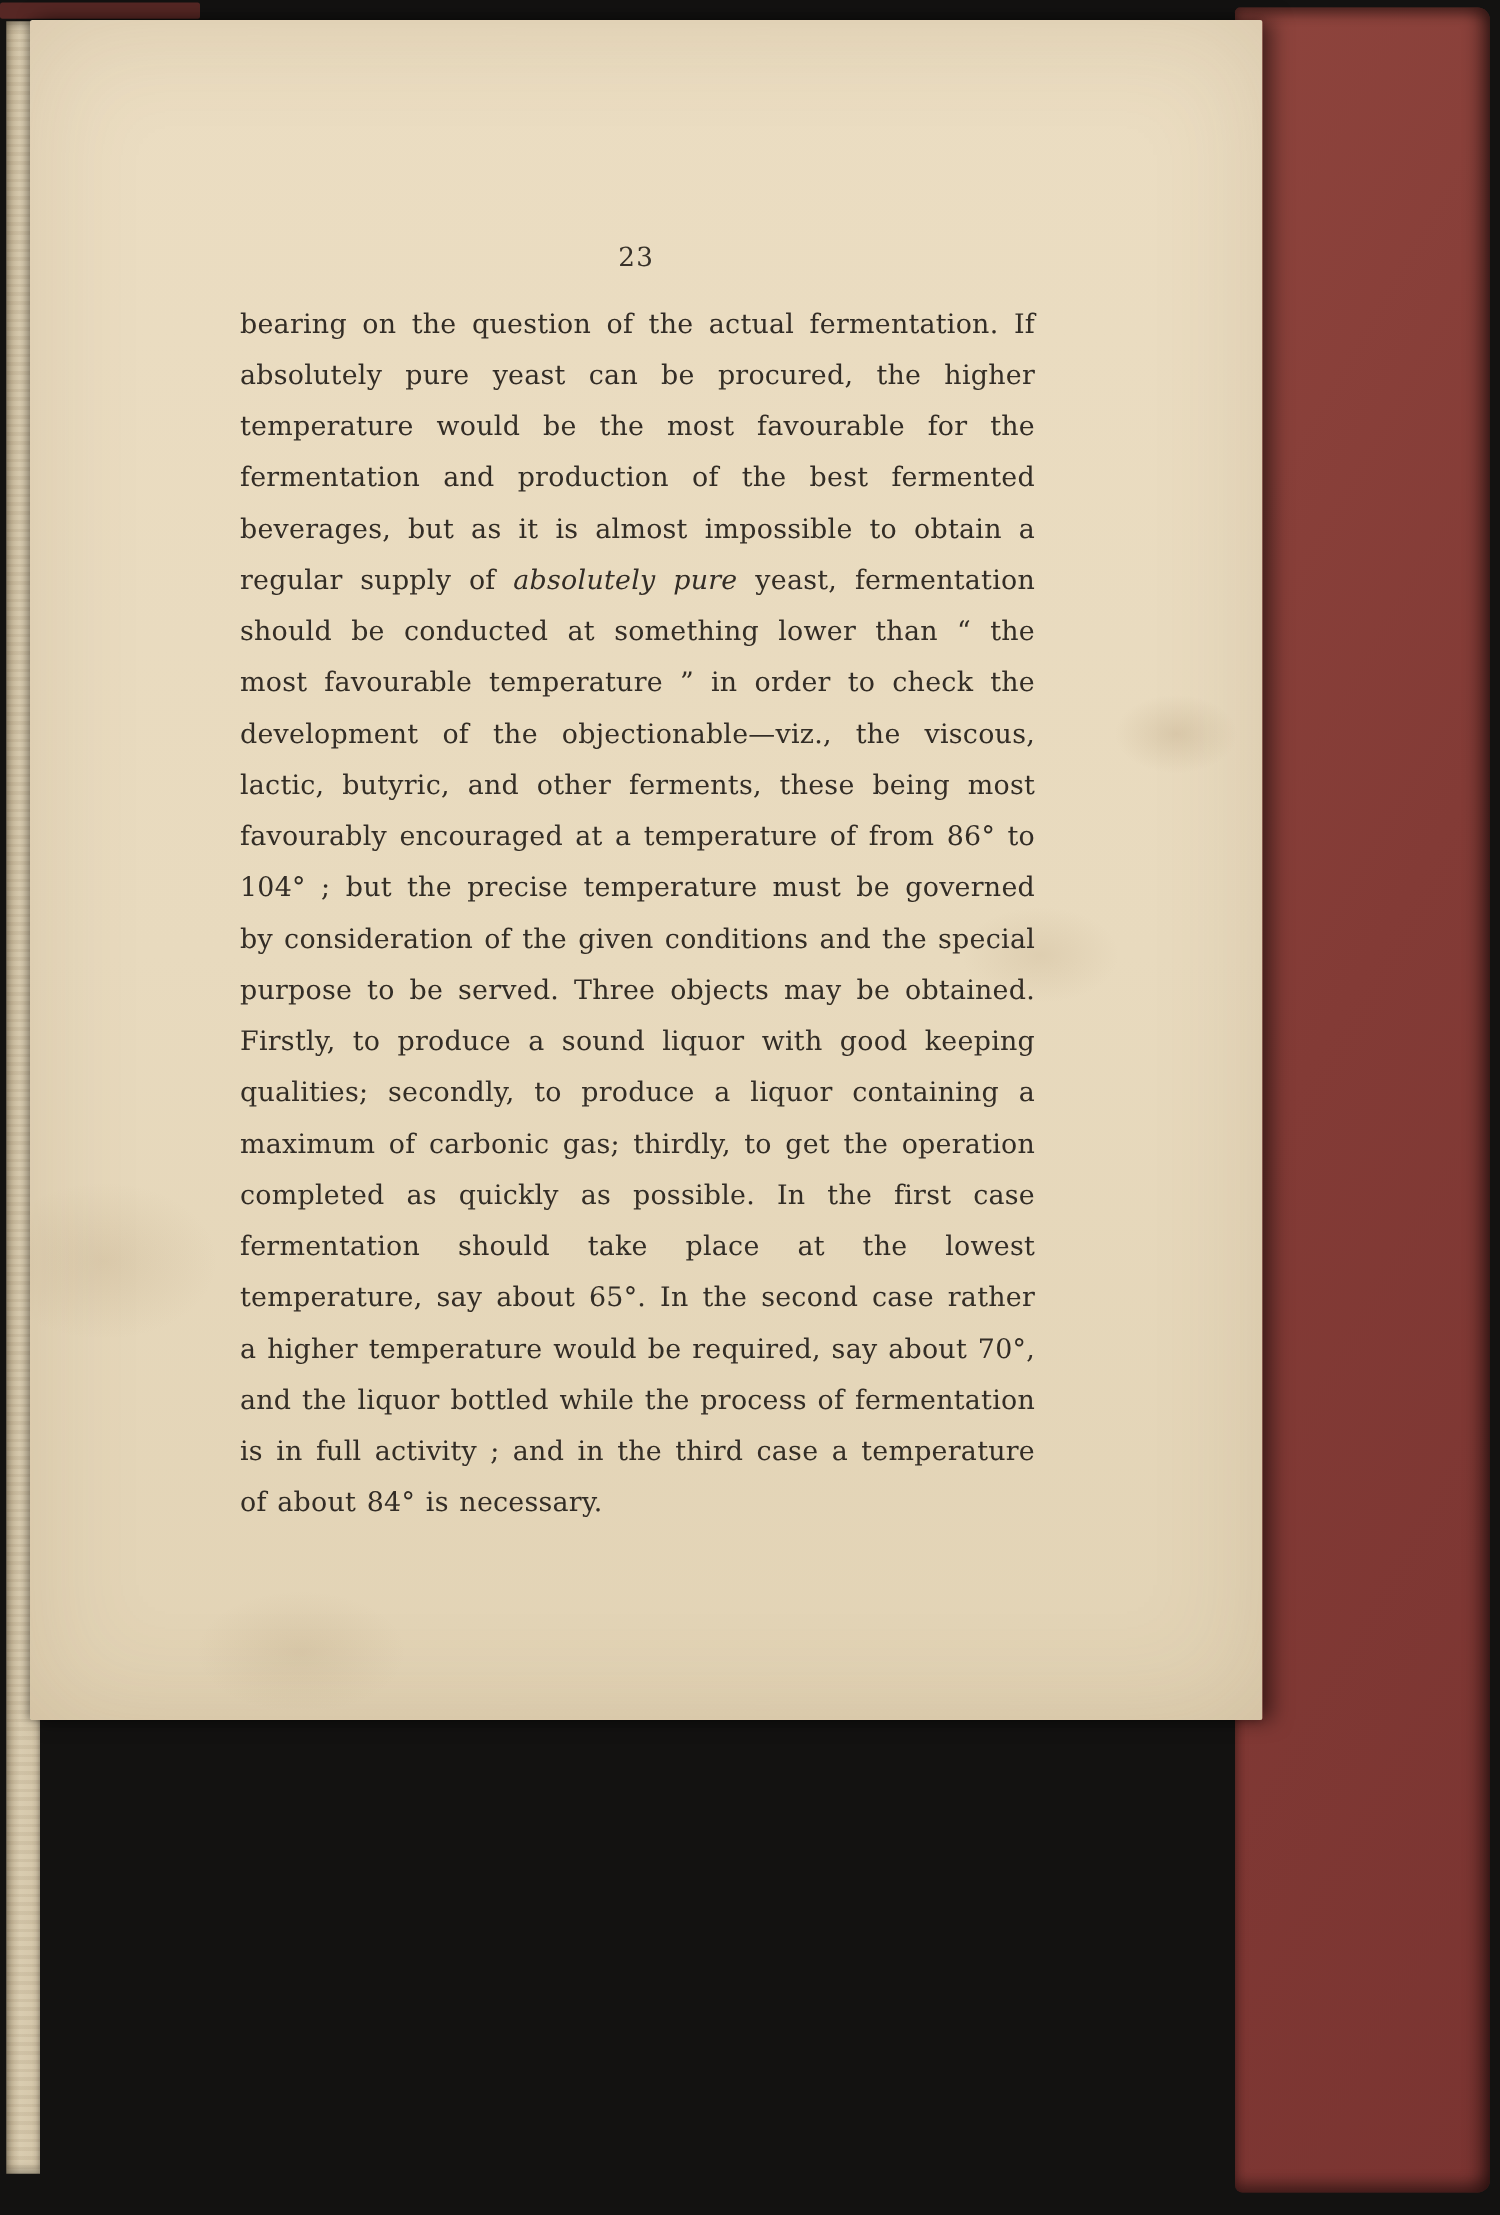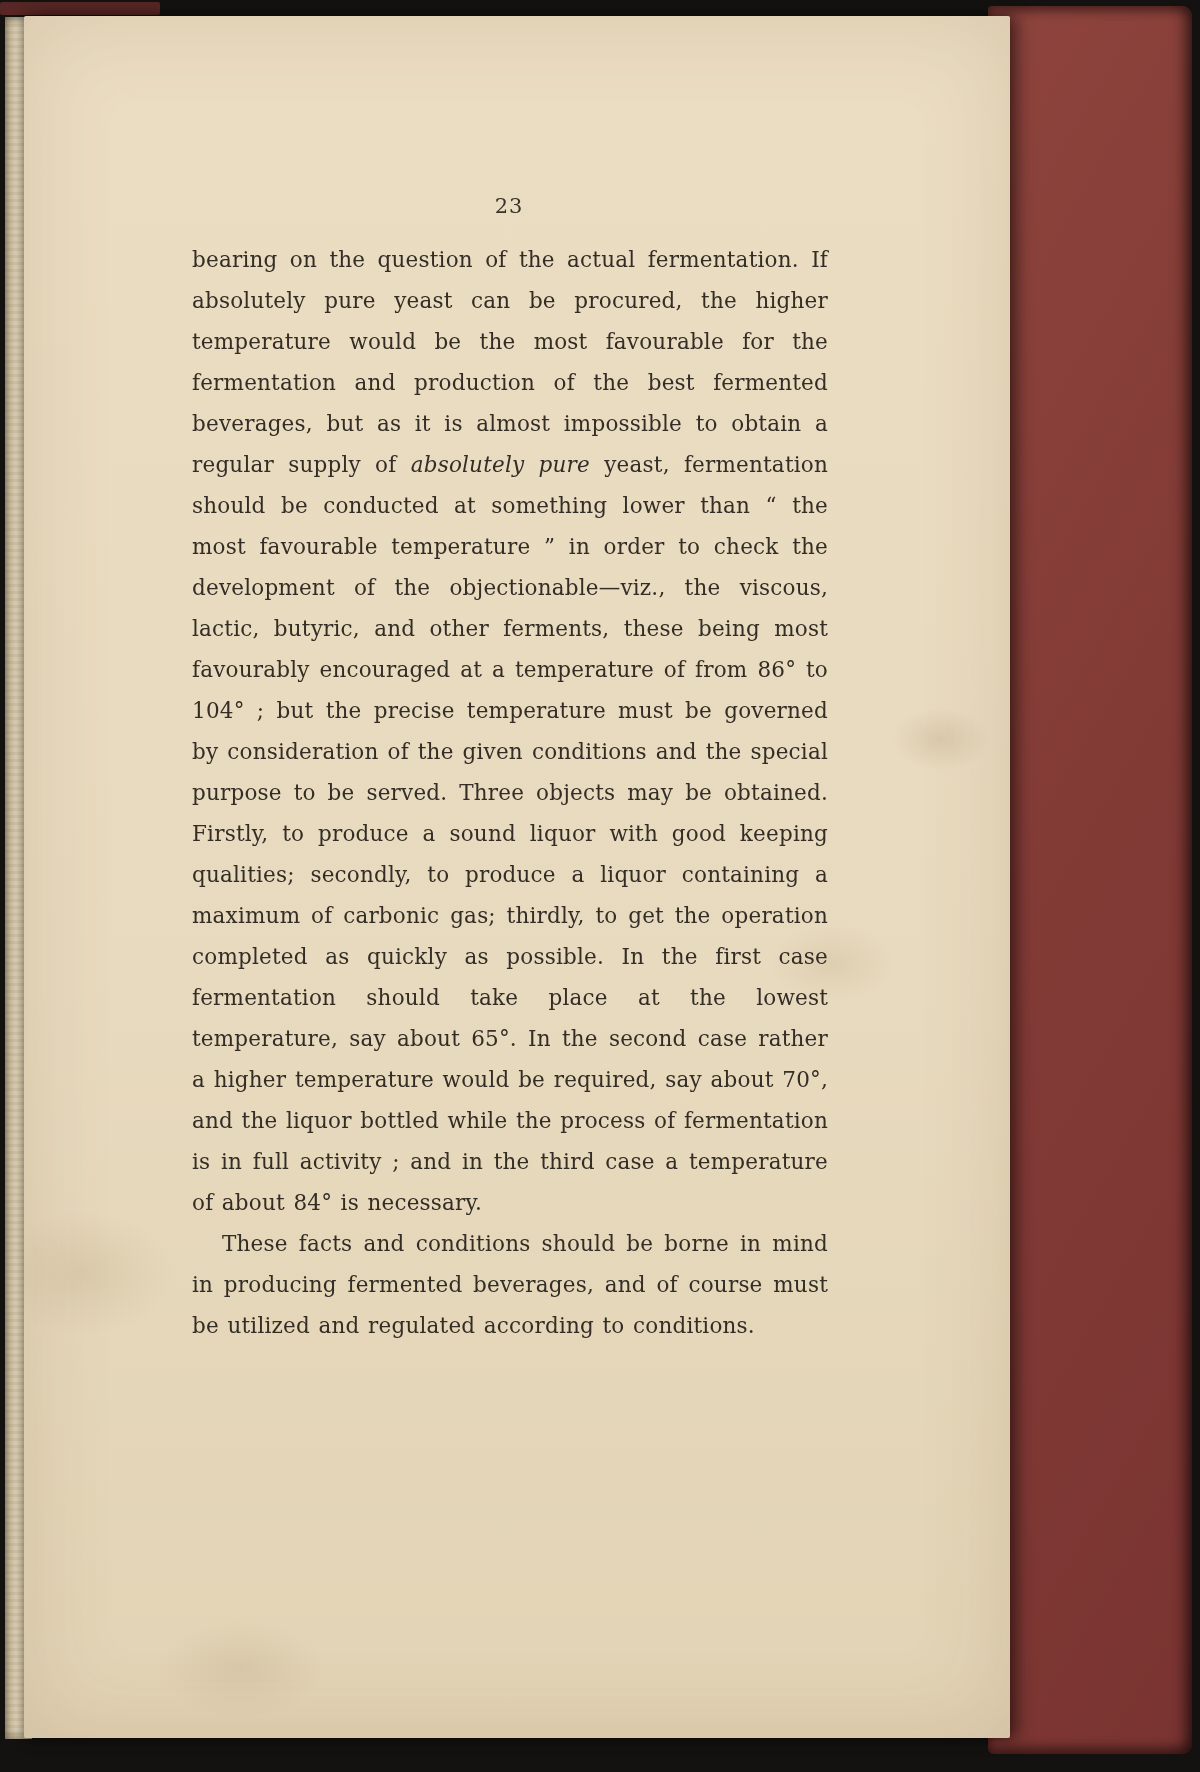--- a/index.html
+++ b/index.html
@@ -40,21 +40,21 @@
     background:
       repeating-linear-gradient(to bottom, rgba(120,100,70,0.10) 0 3px, rgba(0,0,0,0) 3px 7px),
       linear-gradient(90deg, #b7a78a 0%, #d9ccb0 40%, #d3c5a8 100%);
     box-shadow: inset 0 4px 6px rgba(0,0,0,0.25), inset 0 -4px 6px rgba(0,0,0,0.25);
   }
 
   
   .page {
     position: absolute;
     left: 24px; top: 16px;
-    width: 986px; height: 1722px;
+    width: 986px; height: 1360px;
     border-radius: 2px;
     background:
       radial-gradient(ellipse 70px 45px at 93% 42%, rgba(150,120,80,0.18), rgba(0,0,0,0) 70%),
       radial-gradient(ellipse 90px 55px at 82% 55%, rgba(150,120,80,0.12), rgba(0,0,0,0) 70%),
       radial-gradient(ellipse 130px 90px at 6% 73%, rgba(140,110,70,0.12), rgba(0,0,0,0) 70%),
       radial-gradient(ellipse 120px 70px at 22% 96%, rgba(130,100,60,0.10), rgba(0,0,0,0) 70%),
       linear-gradient(180deg, #ebddc2 0%, #e8dabe 55%, #e2d3b5 100%);
     box-shadow:
       -2px 0 6px rgba(0,0,0,0.25),
       7px 0 16px rgba(0,0,0,0.5),
@@ -90,16 +90,15 @@
 <body>
 
 <div class="scene">
   <div class="spine-top"></div>
   <div class="book-cover"></div>
   <div class="page-edges"></div>
   <div class="page">
     <div class="page-number">23</div>
     <div class="text-block">
         <p><span>bearing on the question of the actual fermentation.  If absolutely pure yeast can be procured, the higher temperature would be the most favourable for the fermentation and production of the best fermented beverages, but as it is almost impossible to obtain a regular supply of </span><em>absolutely pure</em><span> yeast, fermentation should be conducted at something lower than “ the most favourable temperature ” in order to check the development of the objectionable—viz., the viscous, lactic, butyric, and other ferments, these being most favourably encouraged at a temperature of from 86° to 104° ; but the precise temperature must be governed by consideration of the given conditions and the special purpose to be served.  Three objects may be obtained.  Firstly, to produce a sound liquor with good keeping qualities; secondly, to produce a liquor containing a maximum of carbonic gas; thirdly, to get the operation completed as quickly as possible.  In the first case fermentation should take place at the lowest temperature, say about 65°.  In the second case rather a higher temperature would be required, say about 70°, and the liquor bottled while the process of fermentation is in full activity ; and in the third case a temperature of about 84° is necessary.</span></p>
-        <p class="indent"><span>These facts and conditions should be borne in mind in producing fermented beverages, and of course must be utilized and regulated according to conditions.</span></p>
       </div>
   </div>
 </div>
 
 </body></html>

